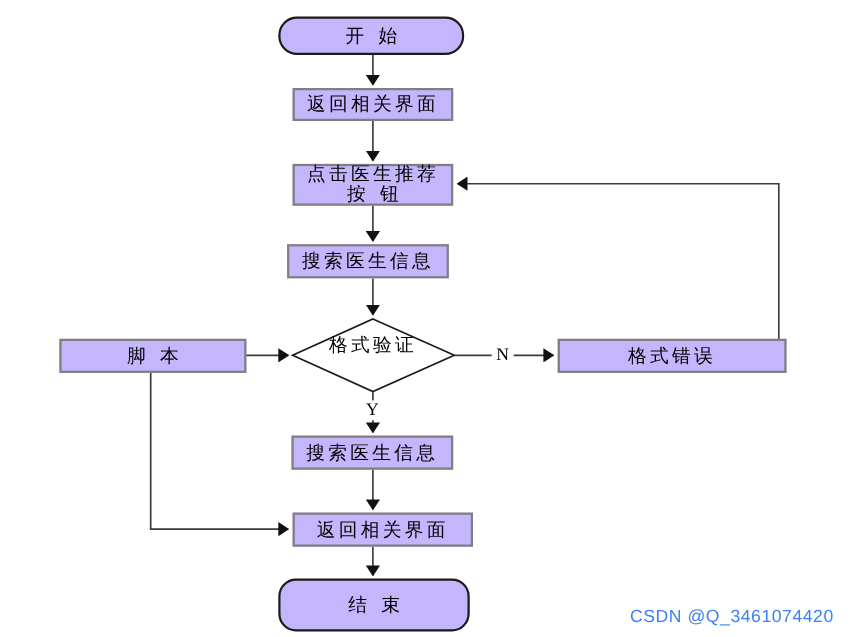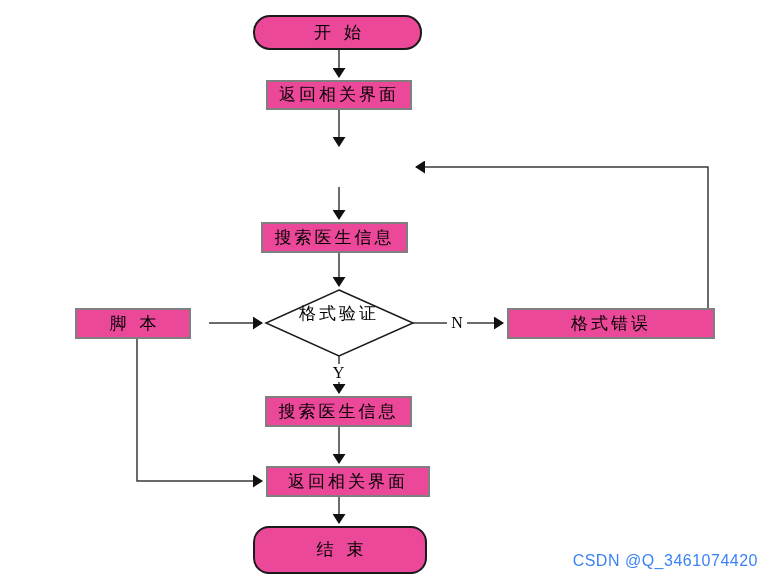--- a/index.html
+++ b/index.html
@@ -19,21 +19,21 @@
   svg.connector-layer {
     position: absolute;
     left: 0;
     top: 0;
     z-index: 1;
   }
   .node {
     position: absolute;
     z-index: 2;
     box-sizing: border-box;
-    background: #ec4899;
+    background: #c4b5fd;
     display: flex;
     flex-direction: column;
     align-items: center;
     justify-content: center;
     font-size: 17px;
     letter-spacing: 3px;
     text-align: center;
     line-height: 18px;
     white-space: nowrap;
   }
@@ -99,26 +99,30 @@
     <path d="M339 356 L339 393" fill="none" stroke="#3a3a3a" stroke-width="1.5" marker-end="url(#arrow)"></path>
     <path d="M339 427 L339 463" fill="none" stroke="#3a3a3a" stroke-width="1.5" marker-end="url(#arrow)"></path>
     <path d="M137 339 L137 481 L262 481" fill="none" stroke="#3a3a3a" stroke-width="1.5" marker-end="url(#arrow)"></path>
     <path d="M339 497 L339 523" fill="none" stroke="#3a3a3a" stroke-width="1.5" marker-end="url(#arrow)"></path>
   </svg>
 
   <div class="node terminator ls-wide" style="left:253px; top:15px; width:169px; height:35px;">开始</div>
 
   <div class="node process" style="left:266px; top:80px; width:146px; height:30px;">返回相关界面</div>
 
+  <div class="node process" style="left:266px; top:149px; width:146px; height:38px;">
+    <span>点击医生推荐</span>
+    <span class="ls-wide">按钮</span>
+  </div>
 
   <div class="node process" style="left:261px; top:222px; width:147px; height:31px;">搜索医生信息</div>
 
   <div class="decision-label" style="left:274px; top:302px; width:130px;">格式验证</div>
 
-  <div class="node process ls-wide" style="left:75px; top:308px; width:116px; height:31px;">脚本</div>
+  <div class="node process ls-wide" style="left:54px; top:308px; width:170px; height:31px;">脚本</div>
 
   <div class="node process" style="left:507px; top:308px; width:208px; height:31px;">格式错误</div>
 
   <div class="node process" style="left:265px; top:396px; width:147px; height:31px;">搜索医生信息</div>
 
   <div class="node process" style="left:266px; top:466px; width:164px; height:31px;">返回相关界面</div>
 
   <div class="node terminator ls-wide" style="left:253px; top:526px; width:174px; height:48px; border-radius:16px;">结束</div>
 
   <div class="edge-label" style="left:447px; top:314px; width:20px; height:18px;">N</div>

